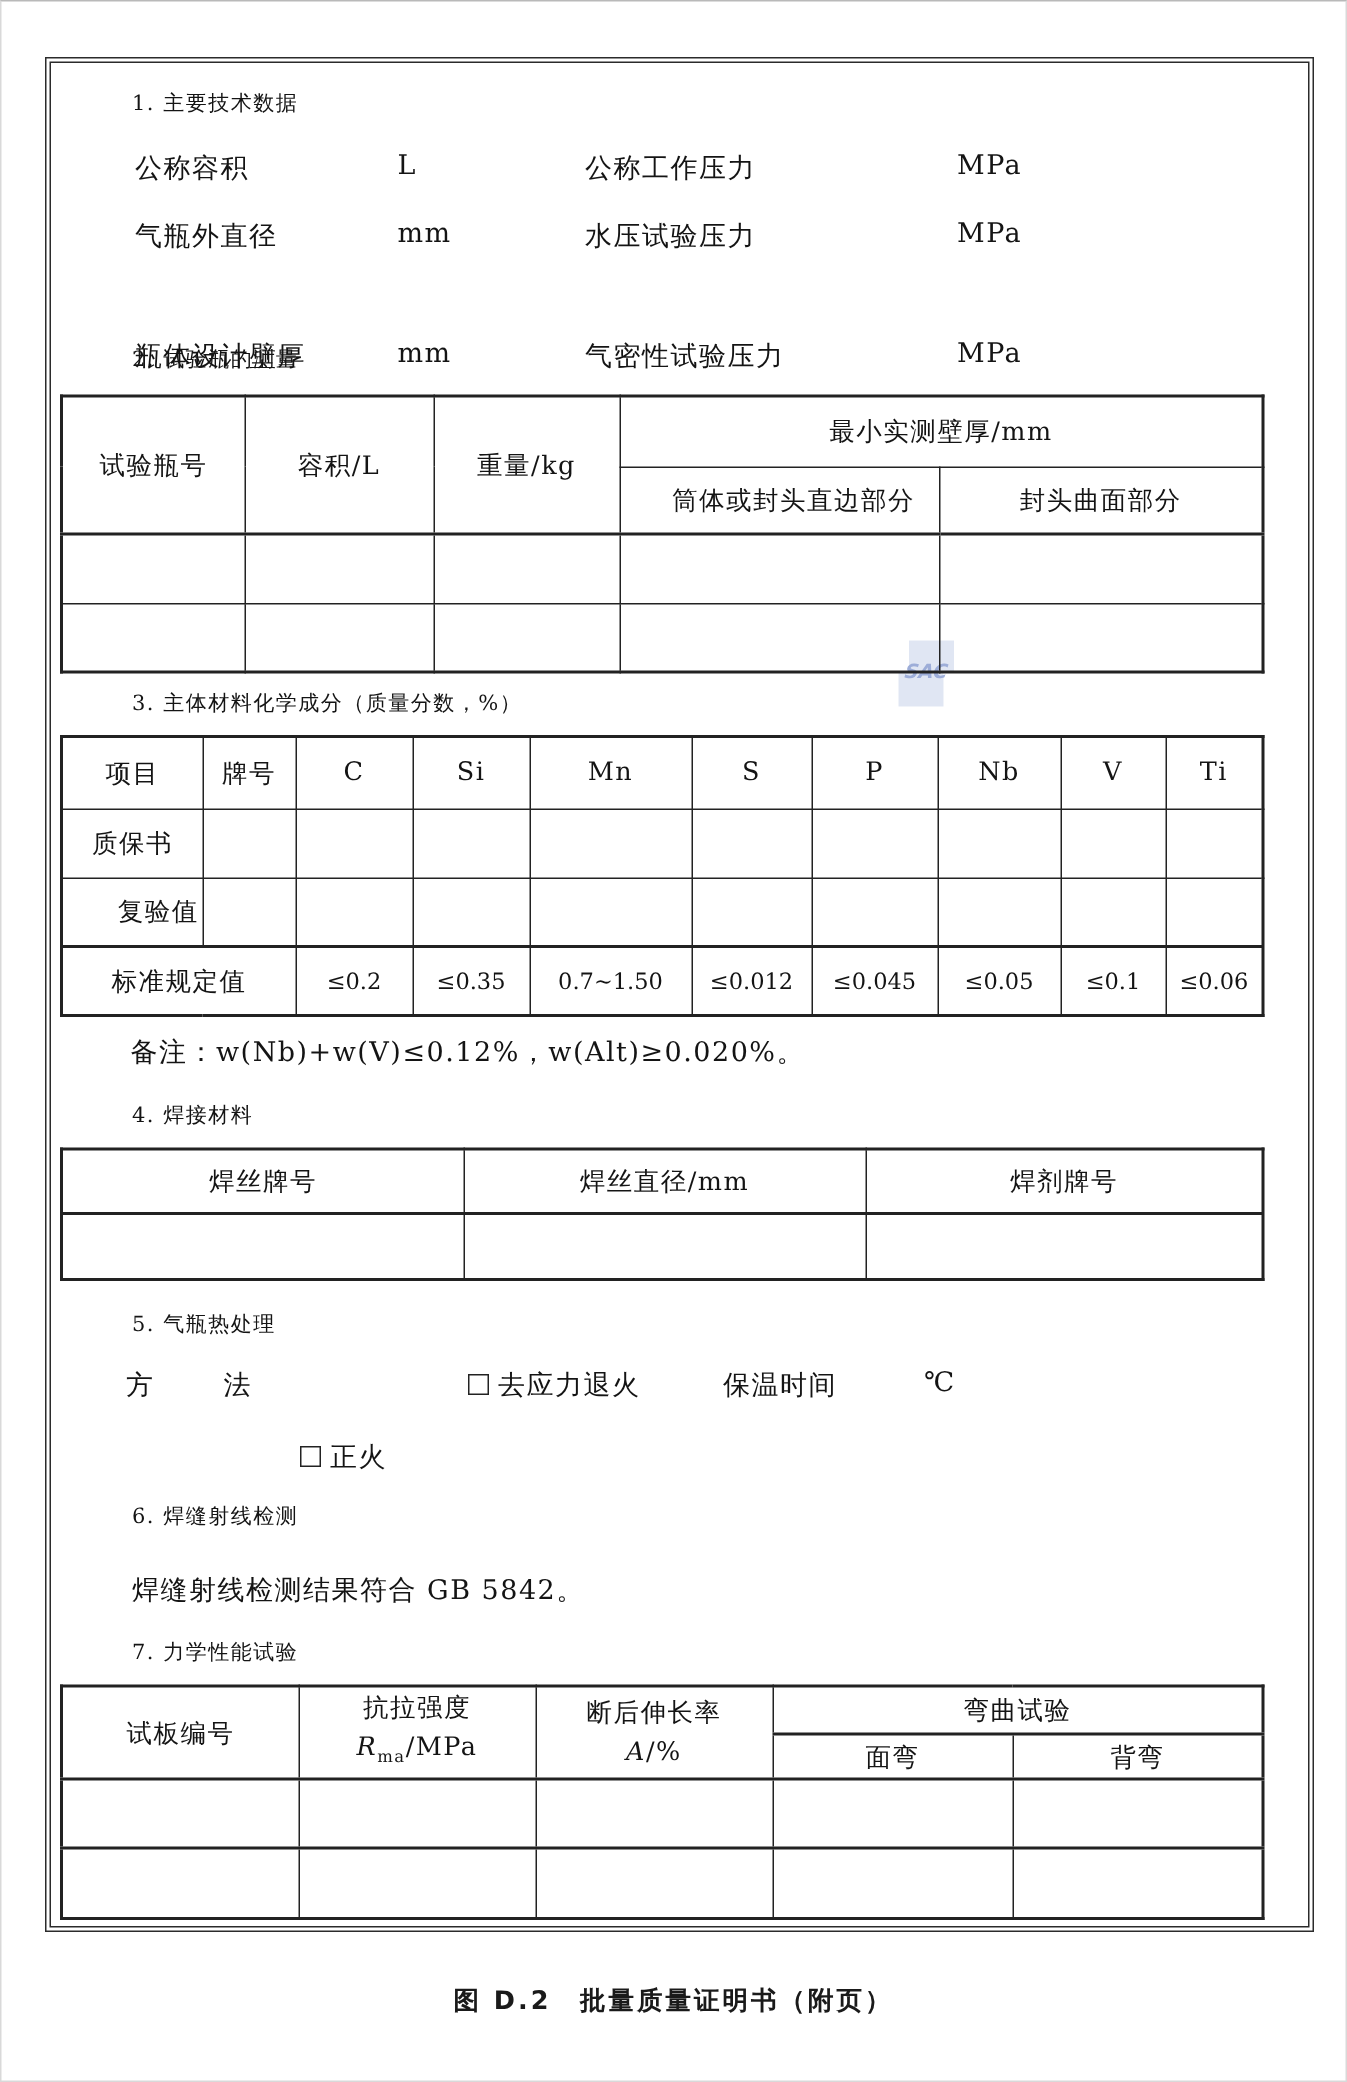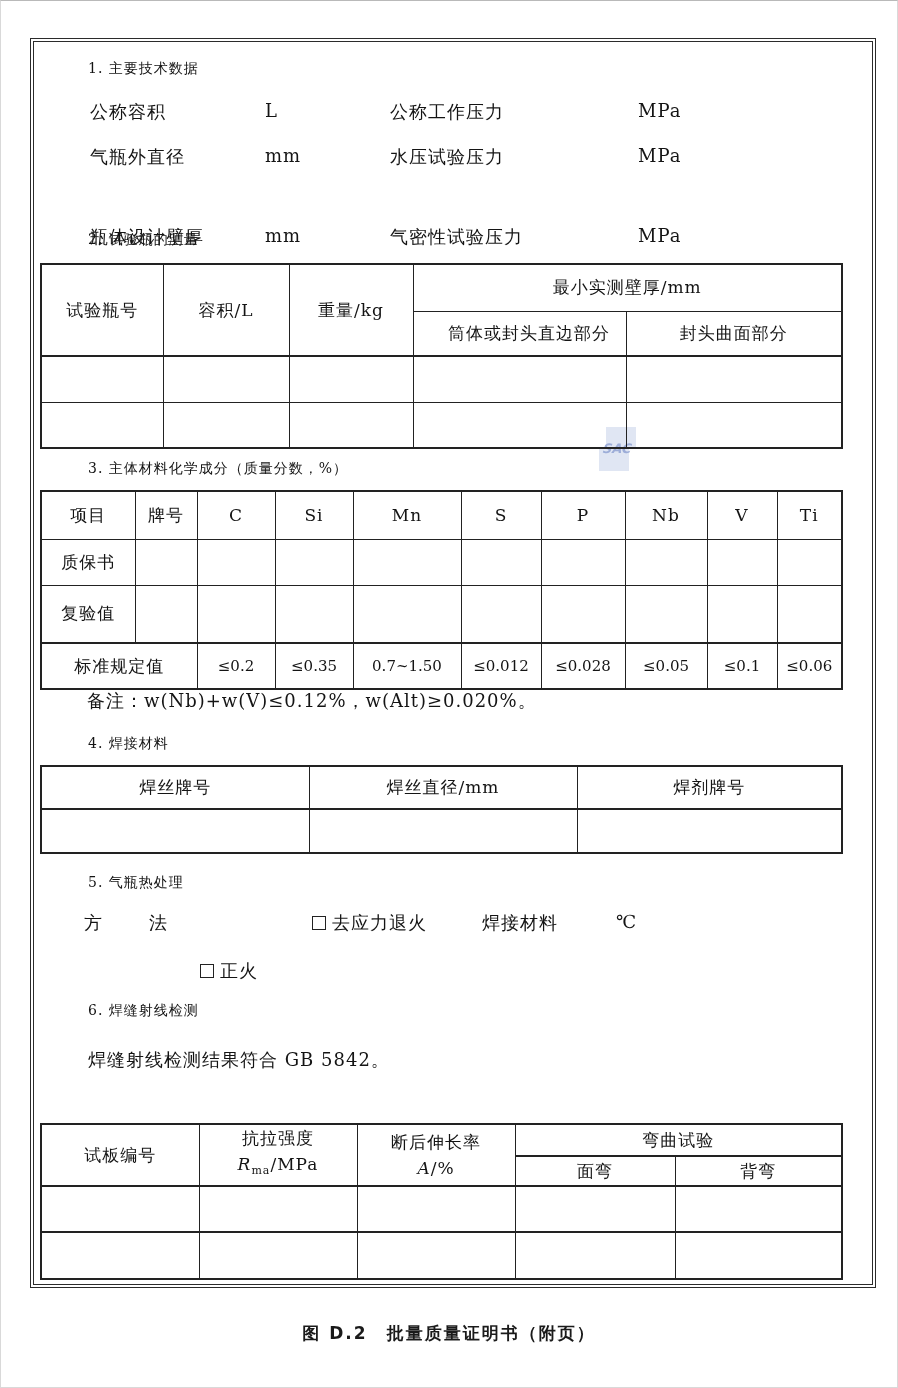--- a/index.html
+++ b/index.html
@@ -200,38 +200,38 @@
             <td></td>
       <td></td>
             <td></td>
       <td></td>
             <td></td>
       <td></td>
             <td></td>
       <td></td>
     </tr>
     <tr>
-      <td style="height:58px;">复验值</td>
+      <td style="height:46px;text-align:right;">复验值</td>
       <td></td>
             <td></td>
       <td></td>
             <td></td>
       <td></td>
             <td></td>
       <td></td>
             <td></td>
       <td></td>
     </tr>
     <tr class="sep-top">
       <td colspan="2" style="height:46px;">标准规定值</td>
       <td class="small">≤0.2</td>
       <td class="small">≤0.35</td>
       <td class="small">0.7~1.50</td>
       <td class="small">≤0.012</td>
-      <td class="small">≤0.028</td>
+      <td class="small">≤0.045</td>
       <td class="small">≤0.05</td>
       <td class="small">≤0.1</td>
       <td class="small">≤0.06</td>
     </tr>
   </tbody>
       </table>
 
   <div class="blk bodyline" style="top:647px; padding-left:53px;">
     <span>备注：</span><span style="font-style:italic; font-style:normal;">w(Nb)+w(V)≤0.12%，w(Alt)≥0.020%。</span>
   </div>
@@ -258,28 +258,29 @@
   </tbody>
       </table>
 
   <div class="blk heading" style="top:832px;">5. 气瓶热处理</div>
 
   <div class="blk bodyline" style="top:869px; height:24px;">
     <span class="pos" style="left:50px;">方</span>
     <span class="pos" style="left:115px;">法</span>
     <span class="pos" style="left:166px;margin-top:48px;"><span class="checkbox"></span><span>正火</span></span>
     <span class="pos" style="left:278px;"><span class="checkbox"></span><span>去应力退火</span></span>
-    <span class="pos" style="left:448px;">焊接材料</span>
+    <span class="pos" style="left:448px;">保温时间</span>
     <span class="pos" style="left:582px;">℃</span>
   </div>
 
 
   <div class="blk heading" style="top:960px;">6. 焊缝射线检测</div>
   <div class="blk bodyline" style="top:1006px; padding-left:54px;">焊缝射线检测结果符合 GB 5842。</div>
 
+  <div class="blk heading" style="top:1051px;">7. 力学性能试验</div>
 
   <table style="top:1081px;">
     <colgroup>
           <col style="width:158px">
           <col style="width:158px">
           <col style="width:158px">
           <col style="width:160px">
           <col>
         </colgroup>
     <tbody>

